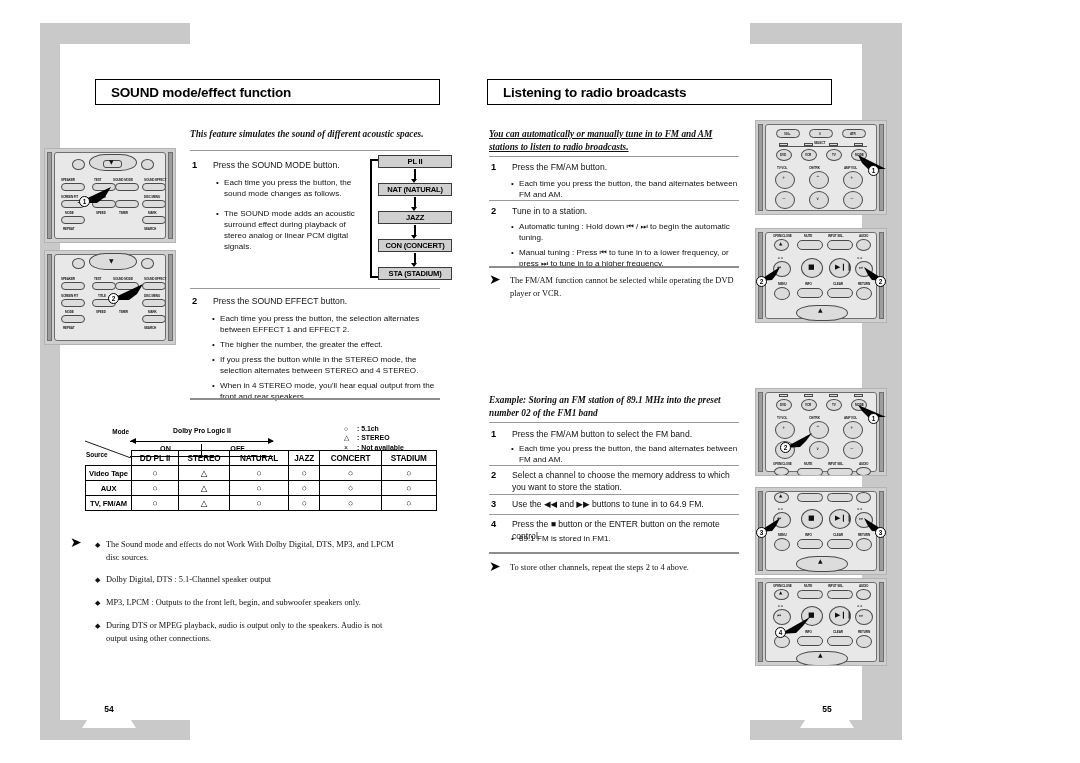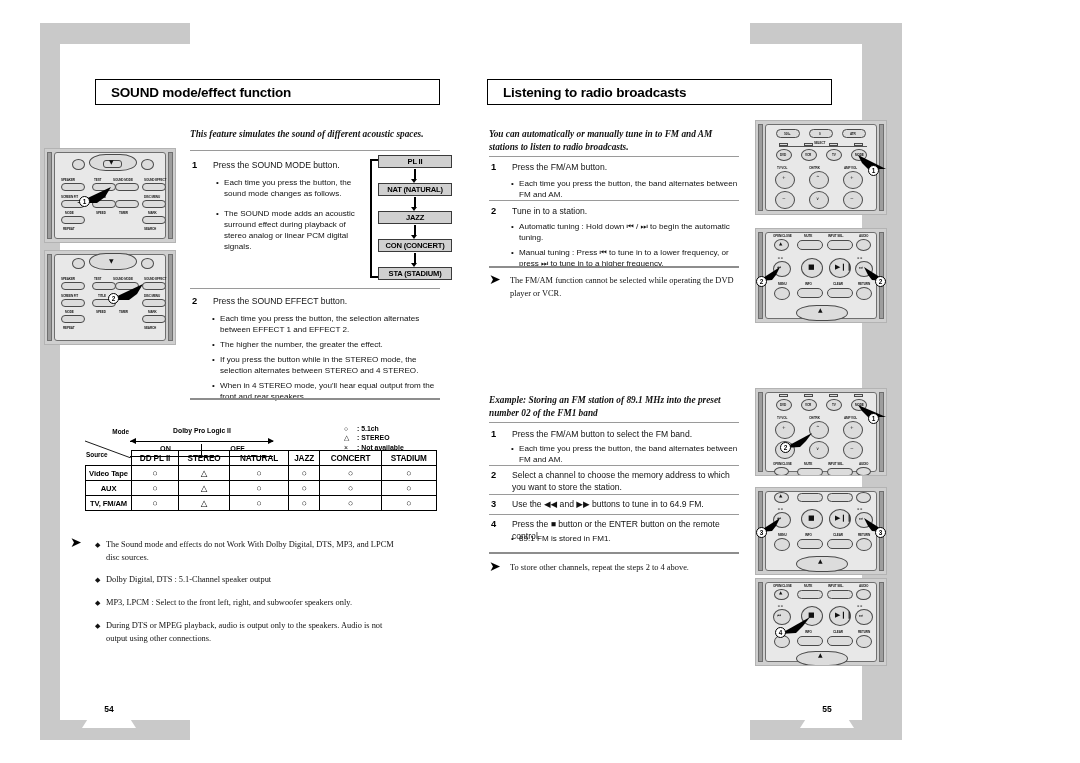--- a/index.html
+++ b/index.html
@@ -368,21 +368,21 @@
     <div class="nb">
         <span class="dia">◆</span>
       <span>The Sound mode and effects do not Work With Dolby Digital, DTS, MP3, and LPCM disc sources.</span>
       </div>
     <div class="nb">
         <span class="dia">◆</span>
       <span>Dolby Digital, DTS : 5.1-Channel speaker output</span>
       </div>
     <div class="nb">
         <span class="dia">◆</span>
-      <span>MP3, LPCM : Select to the front left, right, and subwoofer speakers only.</span>
+      <span>MP3, LPCM : Outputs to the front left, begin, and subwoofer speakers only.</span>
       </div>
     <div class="nb">
         <span class="dia">◆</span>
       <span>During DTS or MPEG playback, audio is output only to the speakers. Audio is not output using other connections.</span>
       </div>
   </div>
 
   <div class="remote" style="left:44px; top:148px; width:132px; height:95px;">
     <div class="body"></div>
     <div class="rail l"></div>
@@ -473,21 +473,21 @@
 
   <div class="pagenum" style="left:82px; top:686px;">
     <div class="tri"></div>
     <div class="num">54</div>
   </div>
 
   <div class="sec-head" style="left:487px; top:79px; width:345px; height:26px;">
     <span>Listening to radio broadcasts</span>
   </div>
 
-  <div class="intro" style="left:489px; top:128px; width:250px;">You can automatically or manually tune in to FM and AM stations to listen to radio broadcasts.</div>
+  <div class="intro" style="left:489px; top:128px; width:250px;text-decoration:underline;">You can automatically or manually tune in to FM and AM stations to listen to radio broadcasts.</div>
   <div class="rule" style="left:489px; top:156px; width:250px;"></div>
 
   <div class="step-num" style="left:491px; top:162px;">1</div>
   <div class="step-txt" style="left:512px; top:162px; width:220px;">Press the FM/AM button.</div>
   <div class="bullet-block" style="left:511px; top:178px; width:228px;">
     <div class="bi">
         <span class="dot">•</span>
       <span class="btx">Each time you press the button, the band alternates between FM and AM.</span>
       </div>
   </div>

